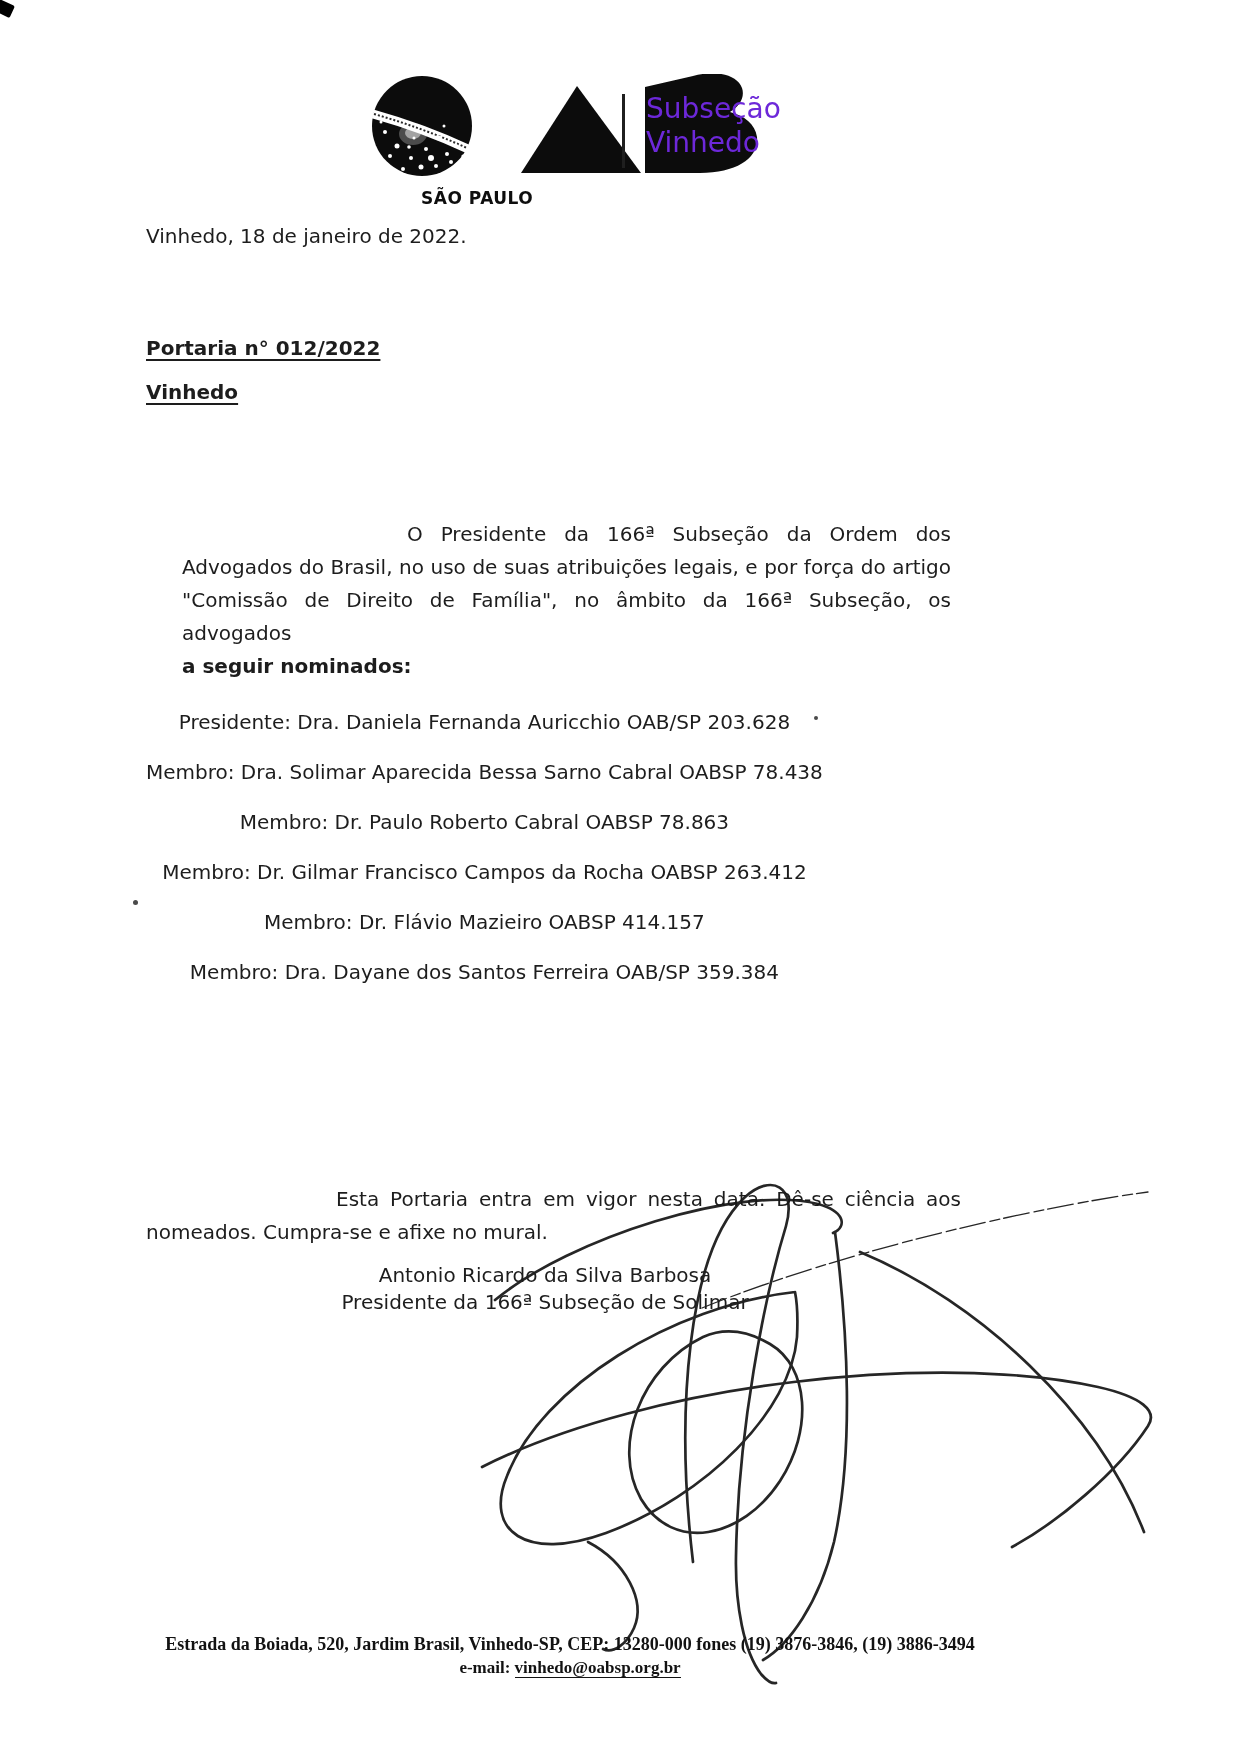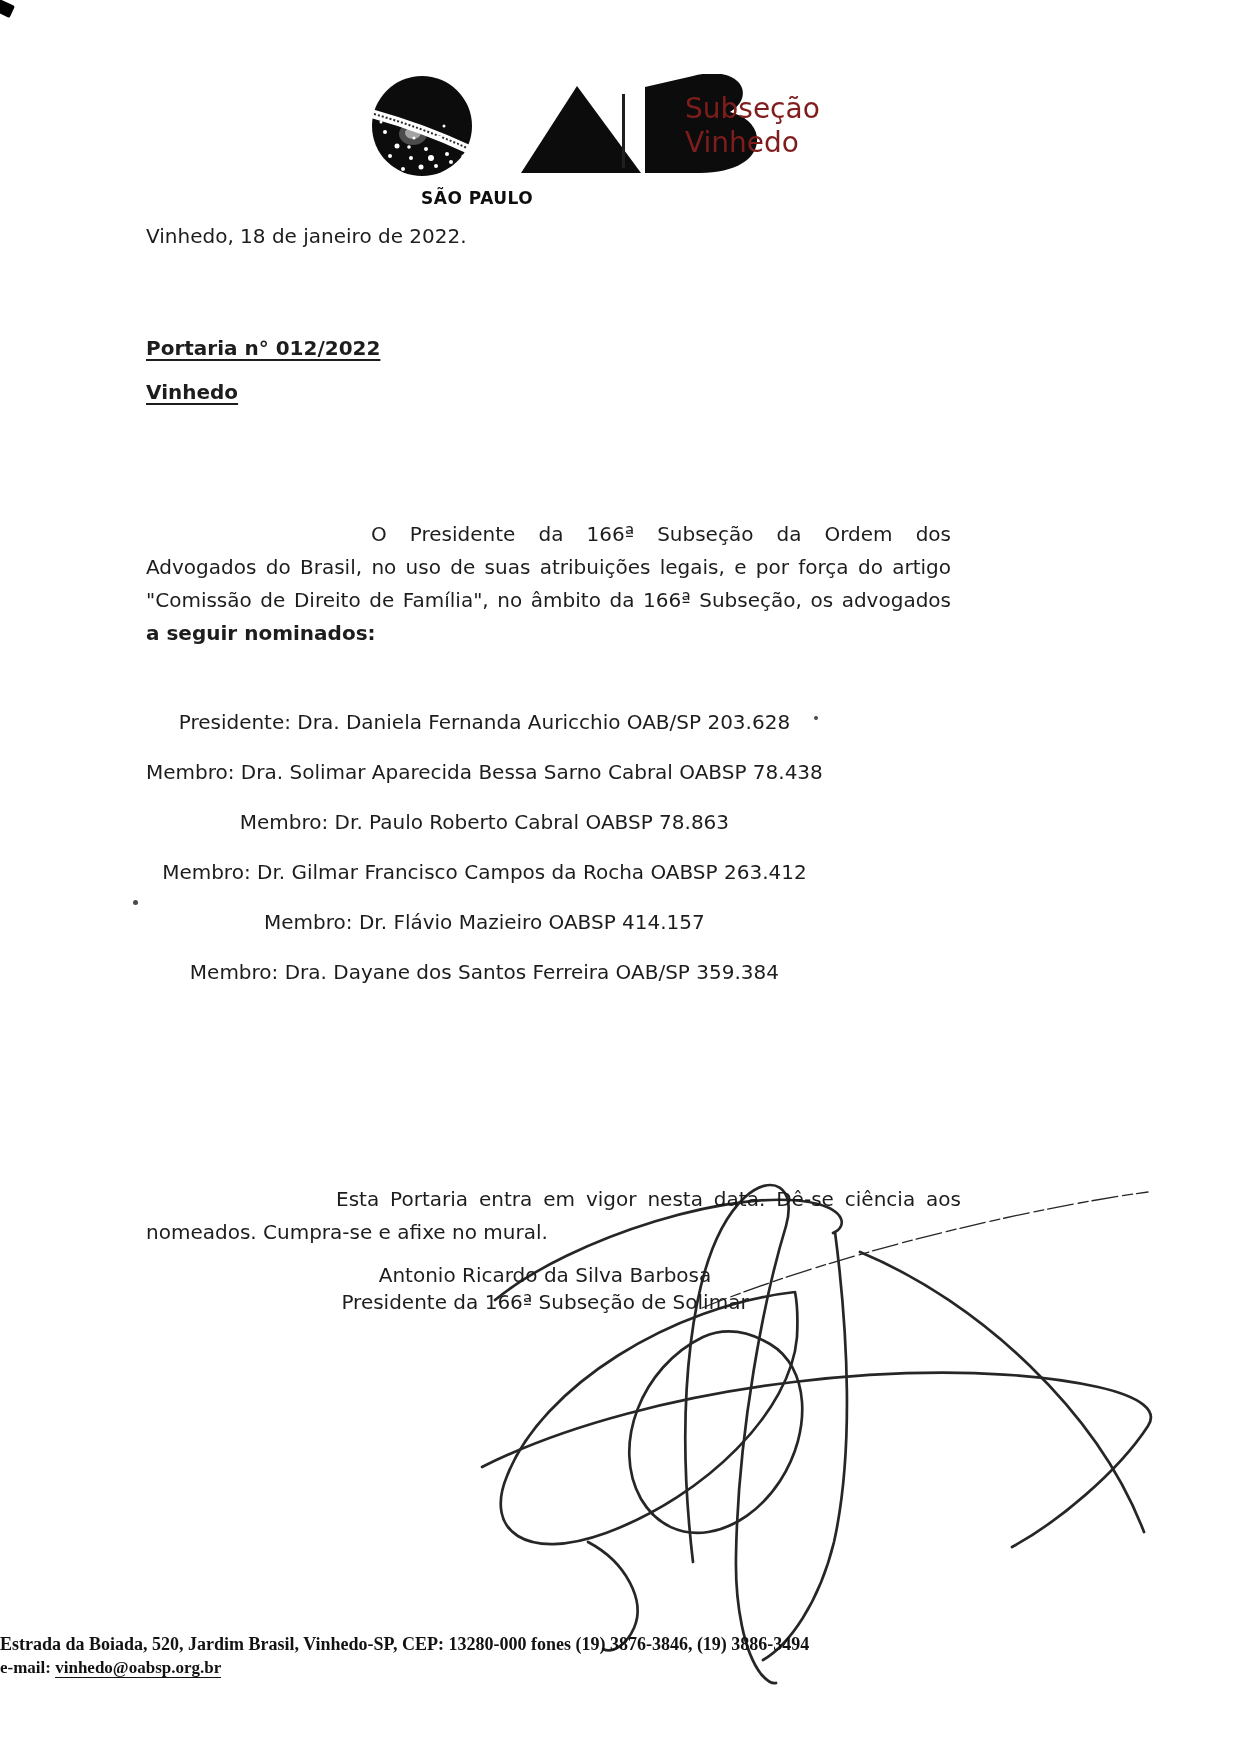--- a/index.html
+++ b/index.html
@@ -5,45 +5,45 @@
   html,body{margin:0;padding:0;}
   body{
     width:1240px;height:1755px;position:relative;background:#ffffff;
     font-family:"DejaVu Sans",sans-serif;color:#1d1d1d;overflow:hidden;
   }
   .abs{position:absolute;}
   
   #logo-mark{left:323px;top:74px;}
   #logo-region{left:421px;top:188px;font-size:17px;font-weight:bold;letter-spacing:.5px;color:#0e0e0e;}
   #lh-divider{left:622px;top:94px;width:3px;height:74px;background:#1f1f1f;}
-  #unit-name{left:685px;top:92px;font-size:28px;line-height:34px;color:#7f1d1d;}
+  #unit-name{left:646px;top:92px;font-size:28px;line-height:34px;color:#6d28d9;}
   
   #dateline{left:146px;top:224px;font-size:20px;}
   #portaria-heading{left:146px;top:336px;font-size:20px;font-weight:bold;
      text-decoration:underline;text-decoration-thickness:2px;text-underline-offset:4px;text-align:center;}
   #city-heading{left:146px;top:380px;font-size:20px;font-weight:bold;
      text-decoration:underline;text-decoration-thickness:2px;text-underline-offset:4px;}
   
   #opening{left:146px;top:518px;width:805px;font-size:20px;}
-  #opening .pline{line-height:33px;text-align:justify;text-align-last:justify;}
+  #opening .pline{line-height:33px;text-align:justify;text-align-last:justify;margin-left:36px;}
   #opening .pline.first{text-indent:225px;}
   #opening .pline.last{text-align:left;text-align-last:left;font-weight:bold;}
   
   #members{left:146px;top:710px;font-size:20px;text-align:center;}
   #members .member-line{line-height:24px;margin-bottom:26px;white-space:nowrap;}
   
   #closing{left:146px;top:1183px;width:815px;font-size:20px;}
   #closing .pline{line-height:33px;text-align:justify;text-align-last:justify;}
   #closing .pline.first{text-indent:190px;}
   #closing .pline.last{text-align:left;text-align-last:left;}
   
   #signature-scribble{left:420px;top:1080px;}
   #sign-block{left:300px;top:1262px;width:490px;text-align:center;font-size:20px;line-height:27px;}
   
-  #footer{left:0;top:1632px;width:1140px;
+  #footer{left:0;top:1632px;width:1140px;text-align:center;
      font-family:"Liberation Serif",serif;font-weight:bold;color:#121212;}
   #footer .f1{font-size:18px;line-height:24px;}
   #footer .f2{font-size:17px;line-height:24px;}
   #footer a{color:#121212;text-decoration:none;border-bottom:1.6px solid #121212;}
   
   #corner-mark{left:-4px;top:2px;width:17px;height:13px;background:#000;transform:rotate(25deg);border-radius:2px;}
   .dot{width:4px;height:4px;border-radius:50%;background:#4a4a4a;}
   #dot-1{left:814px;top:716px;}
   #dot-2{left:133px;top:900px;width:5px;height:5px;}
 </style>

